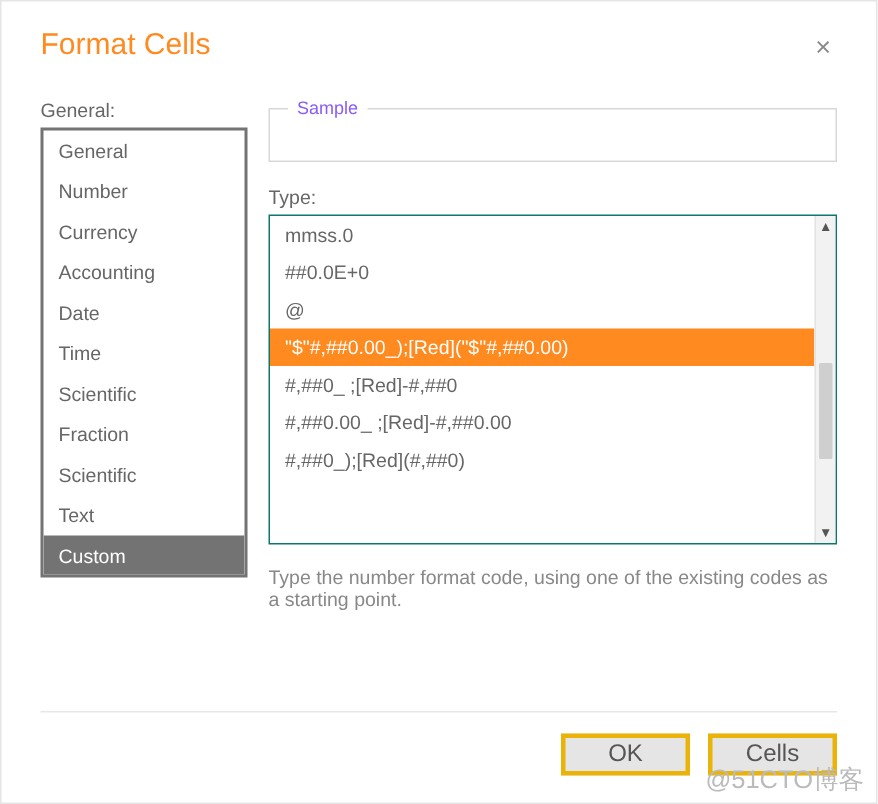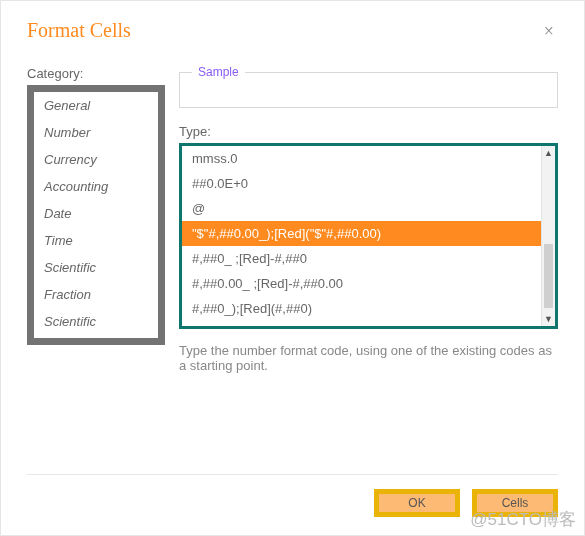--- a/index.html
+++ b/index.html
@@ -7,31 +7,30 @@
     font-family: "Segoe UI", Arial, sans-serif;
     font-size: 13px;
     color: #555;
     background: #fff;
     width: 585px;
     height: 536px;
     position: relative;
     border: 1px solid #e5e5e5;
   }
   .dialog { width: 100%; height: 100%; padding: 18px 26px 18px 26px; display: flex; flex-direction: column; }
-  .titlebar { display: flex; align-items: flex-end; justify-content: space-between; margin-bottom: 24px; font-family: Liberation Serif, serif; }
+  .titlebar { display: flex; align-items: flex-end; justify-content: space-between; margin-bottom: 24px; }
   .title { color: #ff8a1f; font-size: 20px; font-weight: 400; }
   .close-x { color: #888; font-size: 18px; cursor: pointer; line-height: 1; padding: 2px 4px; }
   .content { display: flex; gap: 14px; }
   .left-col { width: 138px; }
   .label { color: #666; margin-bottom: 4px; }
   .category-list {
-    border: 7px solid #737373;
-    height: 260px;
+    border: 2px solid #737373;
+    height: 300px;
     overflow: hidden;
-    font-style: italic;
   }
   .cat-item { padding: 6px 10px; color: #666; cursor: pointer; }
   .cat-item.selected { background: #737373; color: #fff; }
   .right-col { flex: 1; }
   .sample-box {
     border: 1px solid #d8d8d8;
     position: relative;
     padding: 20px 14px 14px 14px;
     margin-top: 6px;
     margin-bottom: 16px;
@@ -39,22 +38,22 @@
   .sample-legend {
     position: absolute;
     top: -8px; left: 12px;
     background: #fff;
     padding: 0 6px;
     color: #8b5cf6;
     font-size: 12px;
   }
   .sample-value { color: #e83a3a; font-size: 14px; }
   .type-list {
-    border: 3px solid #0f766e;
-    height: 186px;
+    border: 1px solid #0f766e;
+    height: 220px;
     overflow: hidden;
     position: relative;
   }
   .type-items { position: absolute; left:0; right:14px; top:0; bottom:0; overflow:hidden; }
   .type-item { padding: 5px 10px; color: #666; cursor: pointer; white-space: nowrap; }
   .type-item.selected { background: #ff8a1f; color: #fff; }
   .scrollbar {
     position: absolute; right:0; top:0; bottom:0; width:14px;
     background: #f2f2f2; border-left: 1px solid #e3e3e3;
   }
@@ -70,45 +69,45 @@
   }
   .hint { color: #888; margin-top: 14px; font-size: 13px; }
   .footer {
     margin-top: auto;
     border-top: 1px solid #e7e7e7;
     padding-top: 14px;
     display: flex; justify-content: flex-end; gap: 12px;
   }
   .btn {
     min-width: 86px; height: 28px;
-    border: 5px solid #eab308;
-    background: #fdba74;
+    border: 3px solid #eab308;
+    background: #e5e5e5;
     color: #555;
-    font-size: 12px;
+    font-size: 16px;
     cursor: pointer;
   }
   .watermark {
     position: absolute; right: 8px; bottom: 4px;
     color: #bbb; font-size: 17px;
   }
 </style>
 </head>
 <body>
 
 <div class="dialog">
 
   <div class="titlebar">
     <div class="title">Format Cells</div>
     <div class="close-x">×</div>
   </div>
 
   <div class="content">
 
     <div class="left-col">
-      <div class="label">Category:</div>
+      <div class="label">General:</div>
       <div class="category-list">
         <div class="cat-item">General</div>
         <div class="cat-item">Number</div>
         <div class="cat-item">Currency</div>
         <div class="cat-item">Accounting</div>
         <div class="cat-item">Date</div>
         <div class="cat-item">Time</div>
         <div class="cat-item">Scientific</div>
         <div class="cat-item">Fraction</div>
         <div class="cat-item">Scientific</div>

